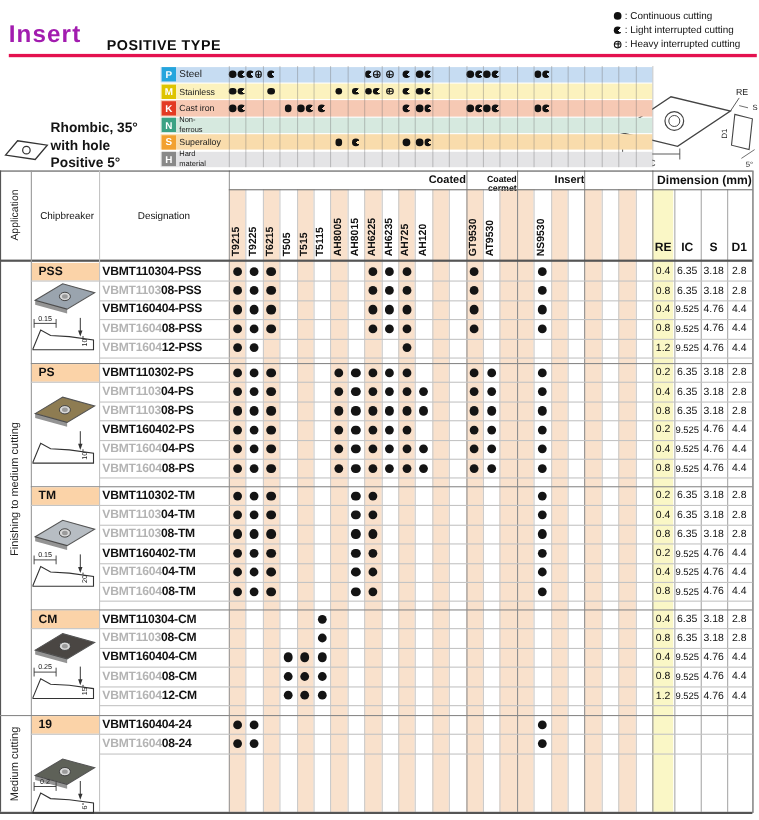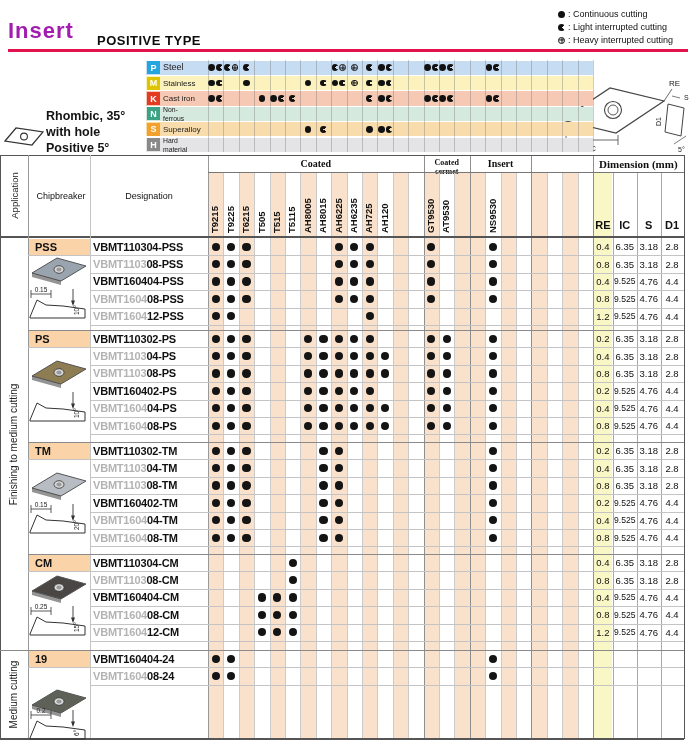--- a/index.html
+++ b/index.html
@@ -13,21 +13,21 @@
   .legend-row{position:absolute;left:558px;height:12px;font-size:9px;color:#111;display:flex;align-items:center;gap:3px;white-space:nowrap;}
   .sym{display:inline-block;flex:none;}
   .sym-d{background:#111;border-radius:50%;}
   .sym-c{border-radius:50%;background:conic-gradient(from 125deg,#111 0 290deg,transparent 290deg 360deg);}
   .sym-x{border:1.2px solid #111;border-radius:50%;position:relative;background:transparent;box-sizing:border-box;}
   .sym-x::before{content:"";position:absolute;left:50%;top:0;width:1.1px;height:100%;background:#111;transform:translateX(-50%);}
   .sym-x::after{content:"";position:absolute;top:50%;left:0;height:1.1px;width:100%;background:#111;transform:translateY(-50%);}
   .vlab{position:absolute;transform:rotate(-90deg);transform-origin:0 100%;white-space:nowrap;font-weight:700;font-size:9.5px;color:#101010;line-height:10px;height:10px;}
   .rot{display:flex;align-items:center;justify-content:center;}
   .rot>span{transform:rotate(-90deg);white-space:nowrap;}
-  .ghead{font-weight:700;color:#101010;text-align:center;font-family:Liberation Serif, serif;}
+  .ghead{font-weight:700;color:#101010;text-align:right;}
   .dot{position:absolute;width:8.4px;height:8.4px;border-radius:50%;background:#141414;}
   .desig{font-weight:700;font-size:11px;letter-spacing:-.2px;white-space:nowrap;display:flex;align-items:center;}
   .dimv{font-size:9.5px;color:#111;display:flex;align-items:center;justify-content:center;}
   .badge{position:absolute;width:13px;height:13px;color:#fff;font-weight:700;font-size:9px;display:flex;align-items:center;justify-content:center;}
   .matname{position:absolute;font-size:9px;color:#1a1a1a;display:flex;flex-direction:column;justify-content:center;line-height:9px;}
   svg text{font-family:"Liberation Sans", sans-serif;}
 </style>
 </head>
 <body>
 

